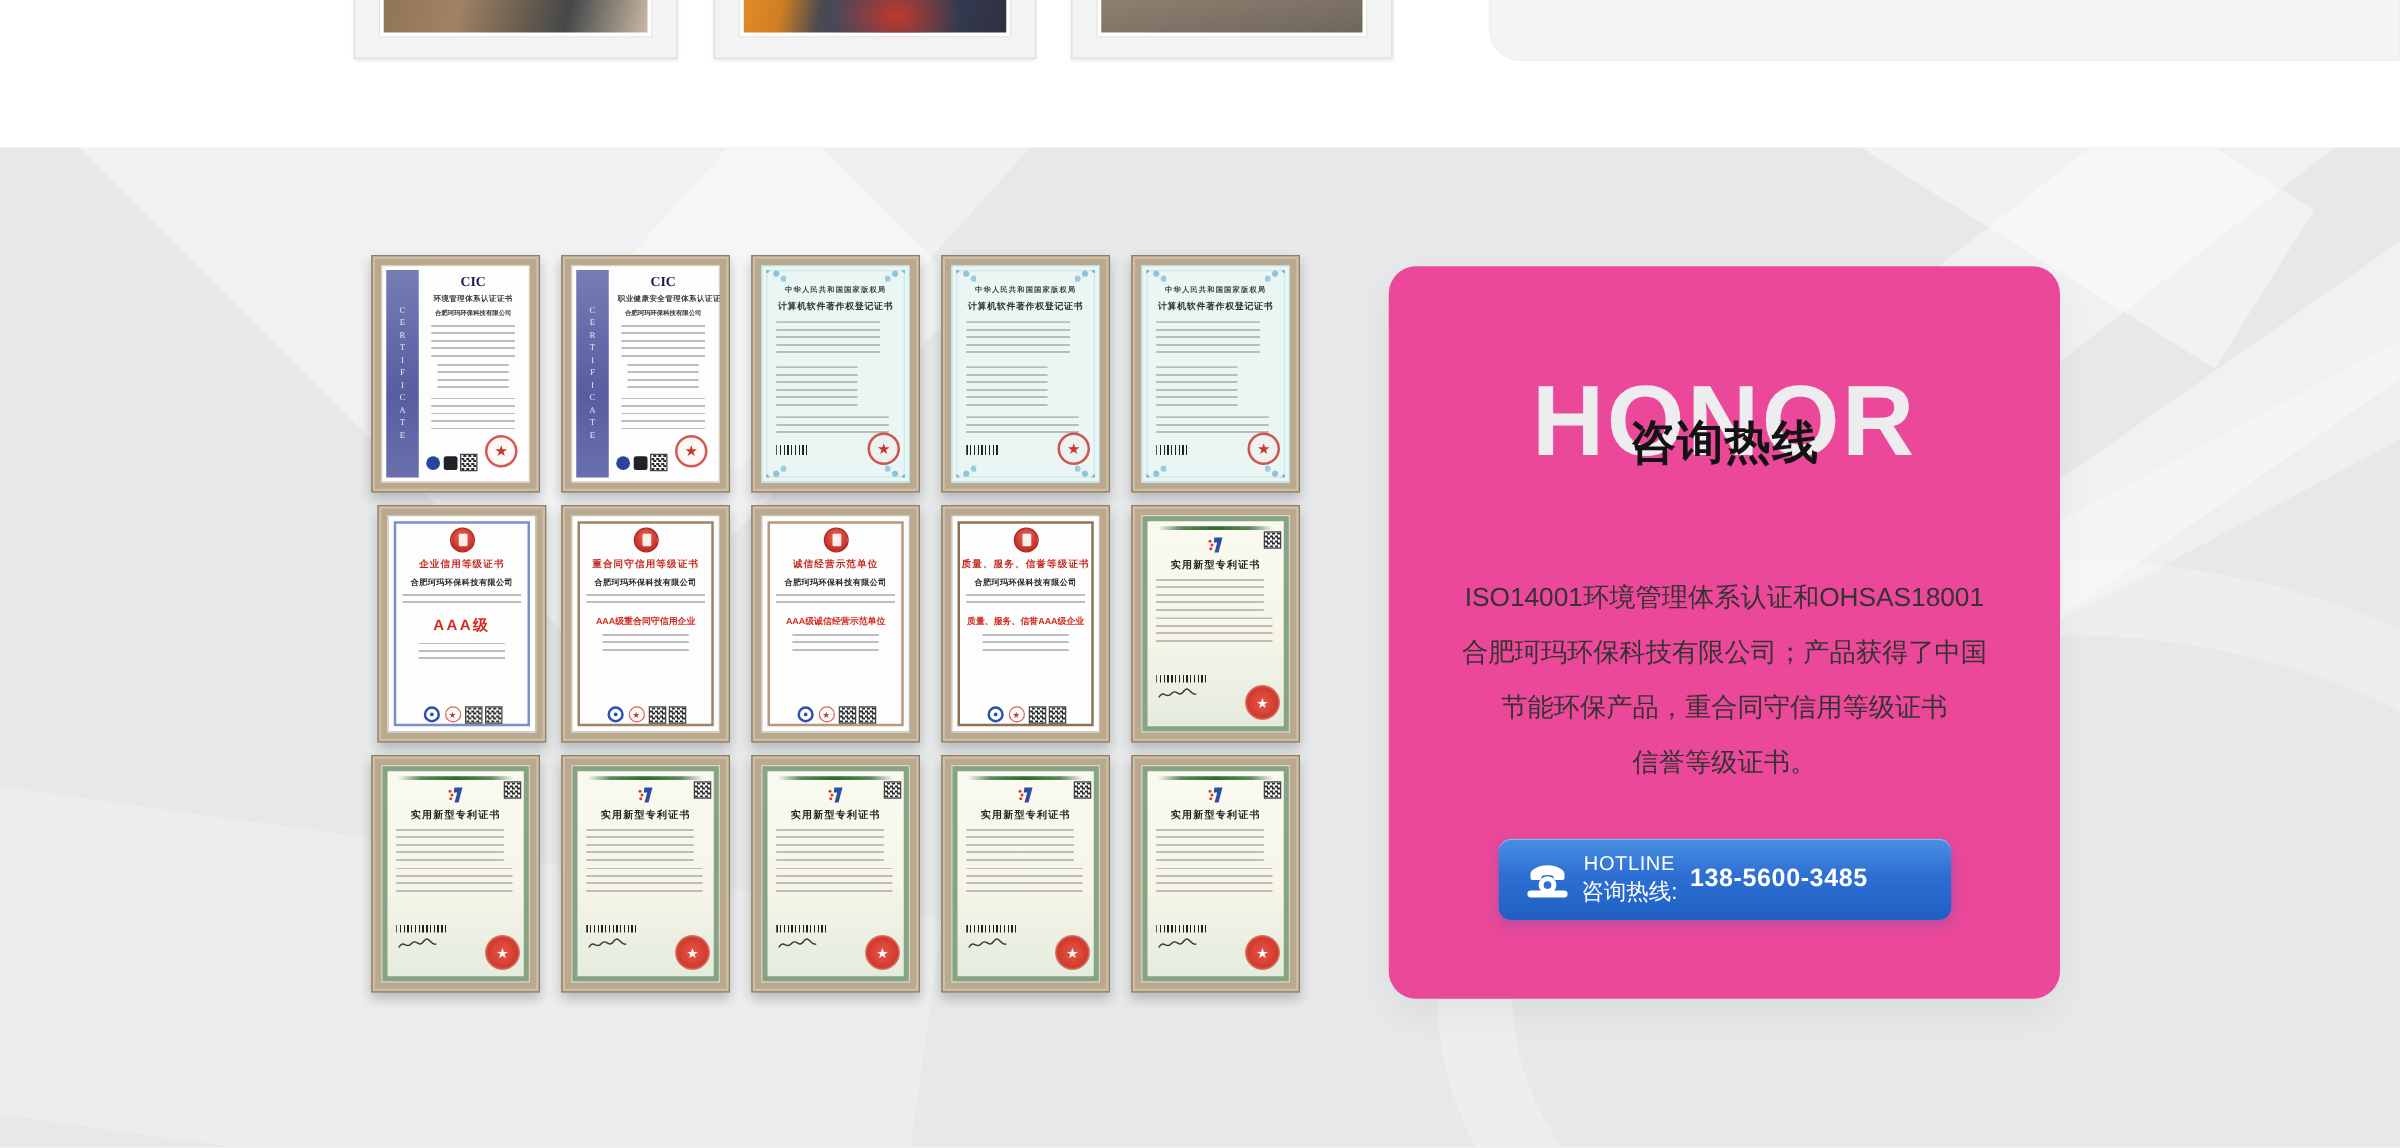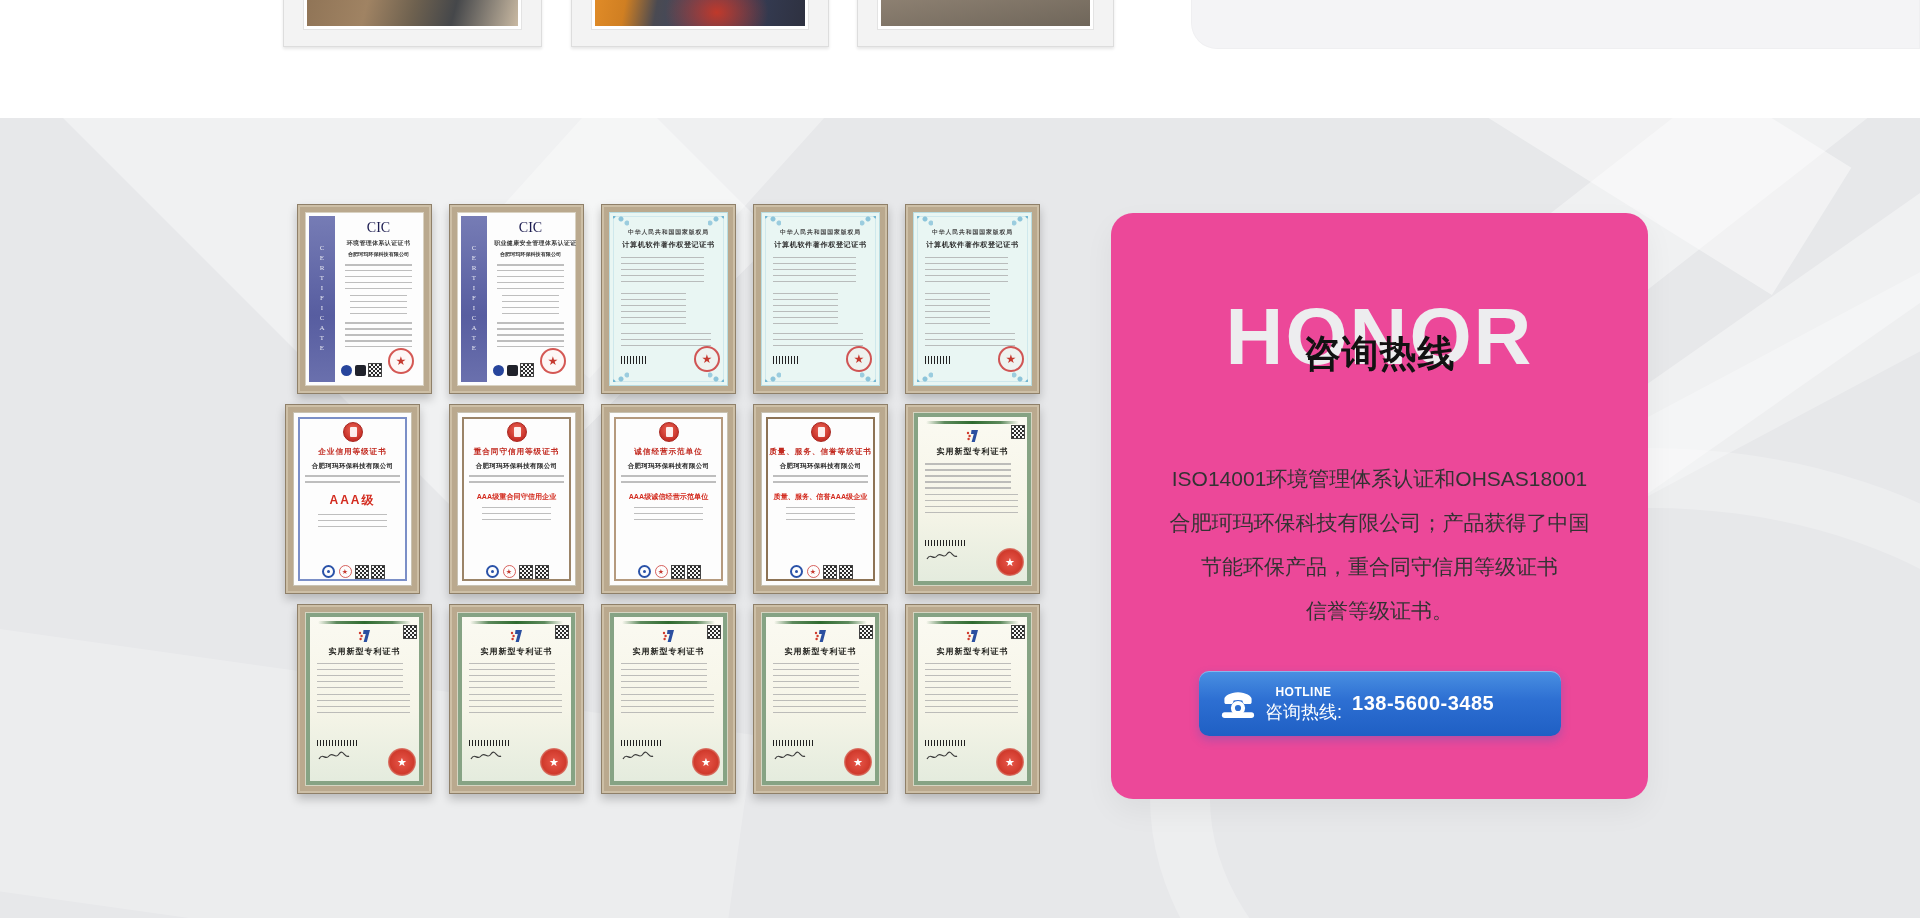--- a/index.html
+++ b/index.html
@@ -47,21 +47,21 @@
 
   .flines { background:repeating-linear-gradient(180deg,#a9a9a9 0 1.5px, transparent 1.5px 6px); opacity:.75; }
 
   
   .cic-band { position:absolute; left:4px; top:4px; bottom:4px; width:26px;
               background:linear-gradient(180deg,#767cb5 0%,#575da0 60%,#6a70ad 100%);
               color:rgba(255,255,255,.85); writing-mode:vertical-rl; text-orientation:upright;
               font-size:7px; letter-spacing:2px; font-family:"Liberation Serif","DejaVu Serif",serif;
               display:flex; align-items:center; justify-content:center; }
   .cic-body { position:absolute; left:34px; right:6px; top:8px; bottom:6px; text-align:center; }
-  .cic-logo { font-family:"Liberation Serif","DejaVu Serif",serif; font-weight:normal; font-size:14px; color:#1c1c50; }
+  .cic-logo { font-family:"Liberation Serif","DejaVu Serif",serif; font-weight:bold; font-size:11px; color:#1c1c50; }
   .cic-title { font-size:6.5px; color:#3a3a3a; margin-top:3px; font-weight:bold; letter-spacing:.4px;
                white-space:nowrap; transform:scale(.92); }
   .cic-co { font-size:6px; color:#333; font-weight:bold; margin-top:2px; transform:scale(.85); white-space:nowrap; }
   .cic-l1 { margin:5px auto 0; width:86%; height:26px; }
   .cic-l2 { margin:5px auto 0; width:72%; height:22px; }
   .cic-l3 { margin:5px auto 0; width:86%; height:30px; }
   .cic-ics { position:absolute; left:2px; bottom:4px; display:flex; gap:3px; align-items:center; }
   .cic-c1 { width:11px; height:11px; border-radius:50%; background:#27459c; }
   .cic-c2 { width:11px; height:11px; border-radius:2px; background:#20222b; }
   .seal { position:absolute; width:26px; height:26px; border:2px solid rgba(205,60,55,.85); border-radius:50%;
@@ -138,21 +138,21 @@
   .honor-title { position:absolute; left:0; top:116px; width:100%; text-align:center; font-size:37px;
                  font-weight:bold; color:#121212; letter-spacing:1px; }
   .honor-desc { position:absolute; left:24px; right:24px; top:200px; text-align:center; font-size:21px;
                 color:#333; line-height:44px; }
   .hotline-btn { position:absolute; left:88px; top:458px; width:362px; height:65px; border-radius:10px;
                  background:linear-gradient(180deg,#4a90e2 0%, #2d6fd2 45%, #1f5fc4 100%);
                  box-shadow:inset 0 1px 0 rgba(255,255,255,.35), 0 4px 10px rgba(31,95,196,.28);
                  display:flex; align-items:center; padding:0 14px 0 20px; cursor:pointer; border:none; }
   .phone-icon { width:38px; height:34px; flex:0 0 auto; }
   .hotline-labels { margin-left:8px; color:#fff; line-height:1.25; flex:0 0 auto; }
-  .hotline-en { font-size:12px; letter-spacing:.5px;font-weight:bold; }
+  .hotline-en { font-size:16px; letter-spacing:.5px; }
   .hotline-zh { font-size:18px; }
   .hotline-number { margin-left:10px; color:#fff; font-size:20px; font-weight:bold; letter-spacing:.5px;
                     white-space:nowrap; }
 </style>
 </head>
 <body>
 
 <div class="stage">
 
   <div class="top-strip">
@@ -263,21 +263,21 @@
             <div class="cr-corner cr-br"></div>
             <div class="cr-auth">中华人民共和国国家版权局</div>
             <div class="cr-title">计算机软件著作权登记证书</div>
             <div class="flines cr-lines1"></div>
             <div class="flines cr-lines2"></div>
             <div class="flines cr-lines3"></div>
             <div class="cr-bar"></div>
             <div class="seal cr-seal">★</div>
           </div>
         </div>
-        <div class="cert cert--credit" style="left: 285px; top: 286px;">
+        <div class="cert cert--credit" style="left: 302px; top: 286px;">
           <div class="paper" style="--bd: #7b8fc7;">
             <div class="credit-emblem"></div>
             <div class="credit-title">企业信用等级证书</div>
             <div class="credit-co">合肥珂玛环保科技有限公司</div>
             <div class="flines credit-l1"></div>
             <div class="credit-grade grade-big">AAA级</div>
             <div class="flines credit-l2"></div>
             <div class="credit-foot">
               <div class="lb"></div>
               <div class="rs">★</div>

